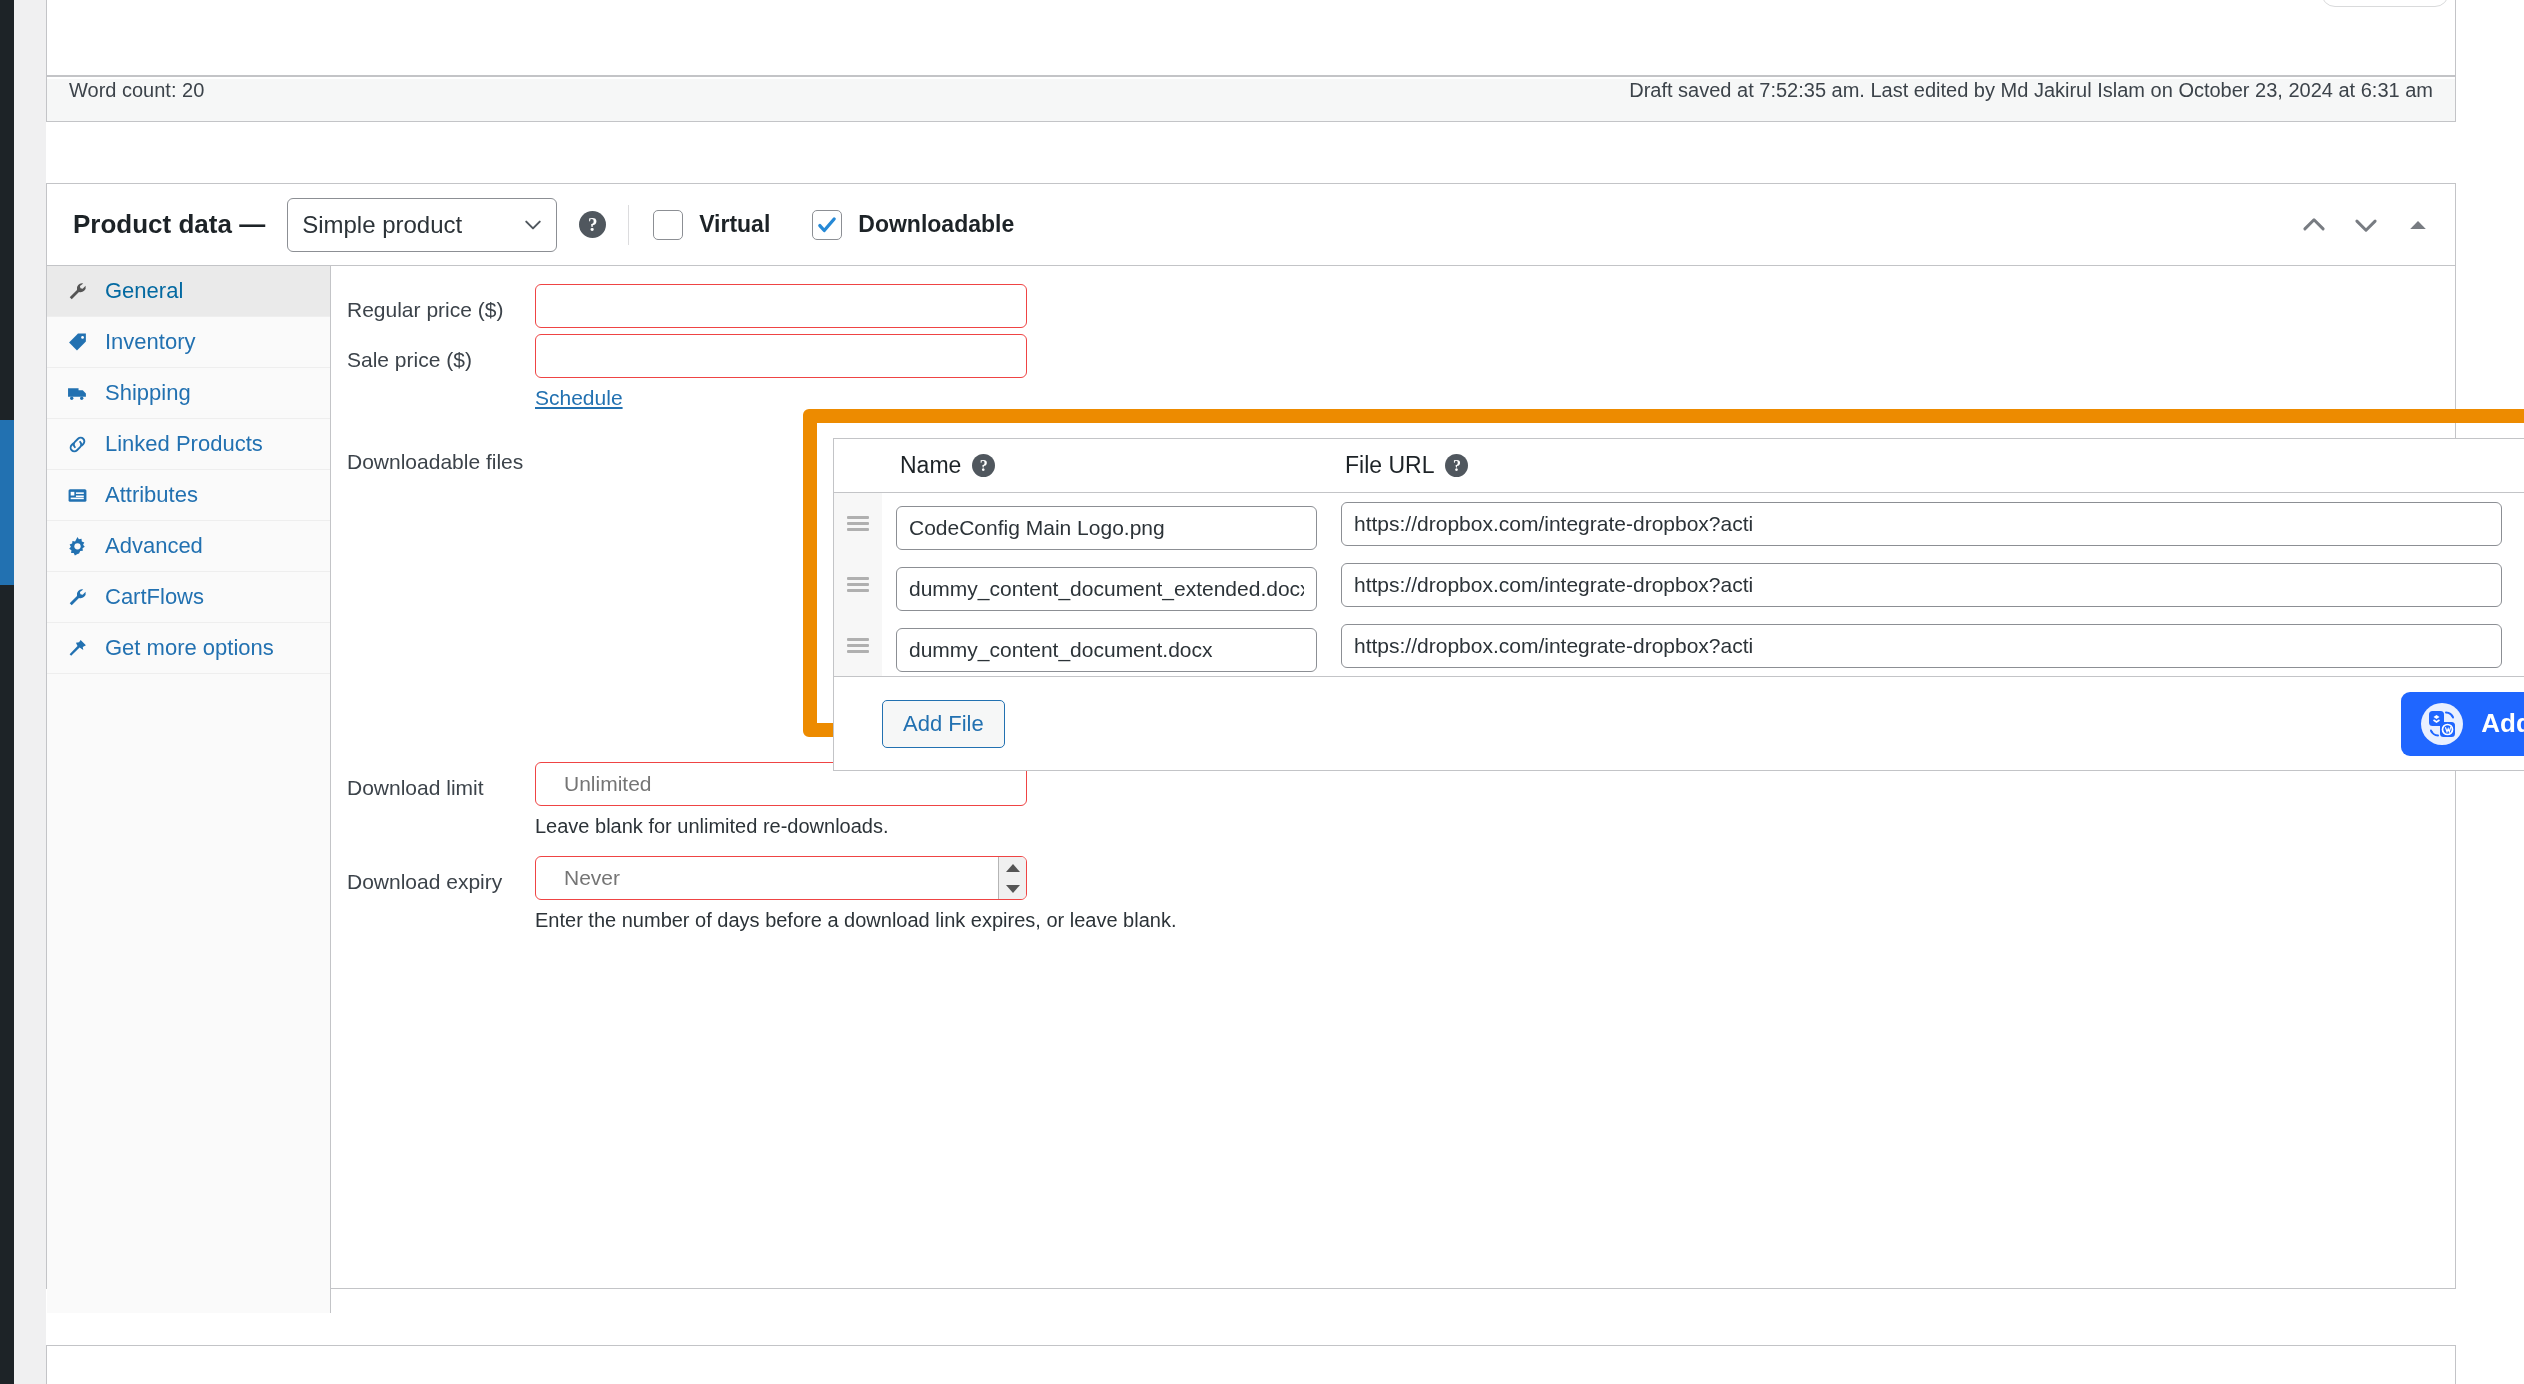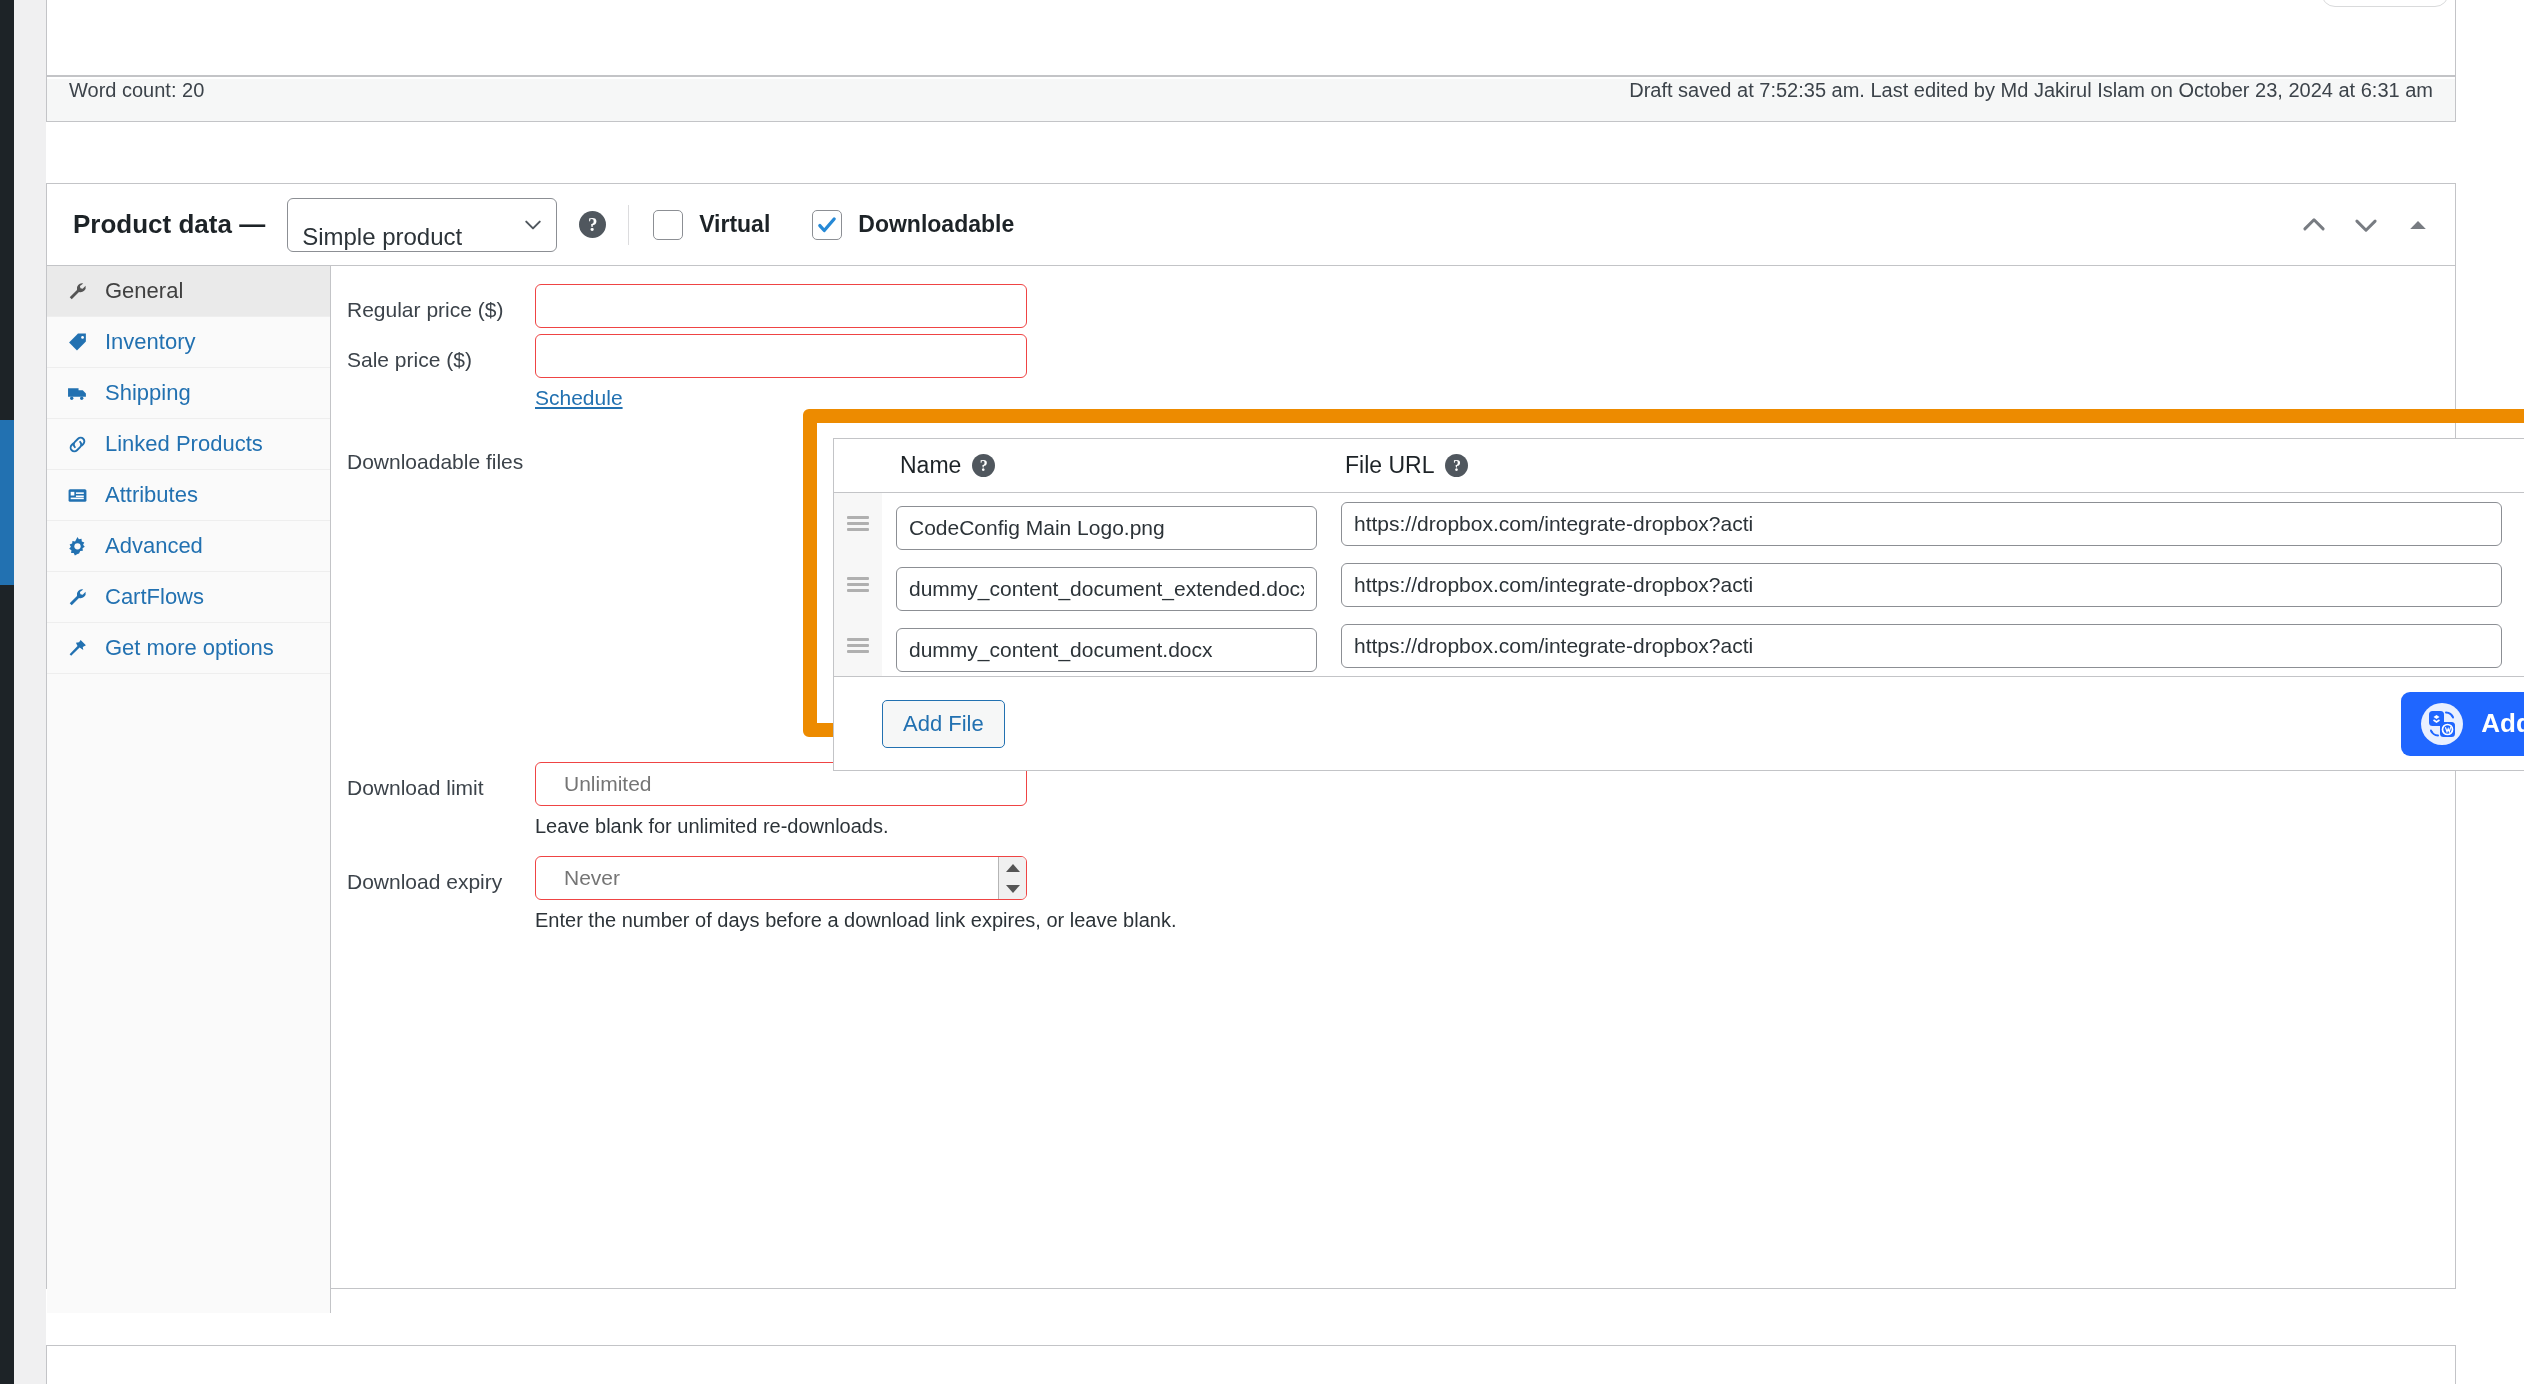--- a/index.html
+++ b/index.html
@@ -56,21 +56,21 @@
   }
   .pd-header {
     height: 82px; border-bottom: 1px solid #c3c4c7;
     display: flex; align-items: center; padding: 0 26px;
     position: relative;
   }
   .pd-title { font-size: 26px; font-weight: bold; color: #1d2327; white-space: nowrap; }
   .pd-select {
     margin-left: 22px; width: 270px; height: 54px;
     border: 1px solid #8c8f94; border-radius: 6px; background: #fff;
-    display: flex; align-items: flex-end; padding: 0 14px;
+    display: flex; align-items: center; padding: 0 14px;
     font-size: 24px; color: #2c3338; position: relative;
   }
   .pd-select .chev {
     position: absolute; right: 14px; top: 50%; transform: translateY(-50%);
     width: 18px; height: 18px;
   }
   .help-tip {
     margin-left: 22px; width: 27px; height: 27px; border-radius: 50%;
     background: #50575e; color: #fff; font-size: 19px; font-weight: bold;
     display: flex; align-items: center; justify-content: center;
@@ -94,21 +94,21 @@
   .pd-body { display: flex; height: 1047px; }
   .pd-tabs {
     width: 284px; background: #fafafa; border-right: 1px solid #c3c4c7;
     flex: 0 0 284px;
   }
   .tab {
     height: 51px; display: flex; align-items: center; gap: 16px;
     padding-left: 18px; border-bottom: 1px solid #eee;
     font-size: 22px; color: #2271b1; cursor: pointer;
   }
-  .tab.active { background: #eaeaea; color: #404040; }
+  .tab.active { background: #eaeaea; color: #0369a1; }
   .tab .ticon { width: 24px; height: 24px; flex: 0 0 24px; display:flex;align-items:center;justify-content:center; }
   .pd-panel { flex: 1; position: relative; padding-top: 18px; }
 
   
   .frow { display: flex; align-items: flex-start; padding: 0 0 0 16px; margin-bottom: 6px; }
   .flabel { width: 188px; flex: 0 0 188px; font-size: 21px; color: #3c434a; padding-top: 14px; }
   .fctrl { flex: 1; }
   .txtinput {
     width: 492px; height: 44px; border: 1px solid #ef4444; border-radius: 6px;
     background: #fff; font-size: 21px; color: #2c3338; padding: 0 28px;

